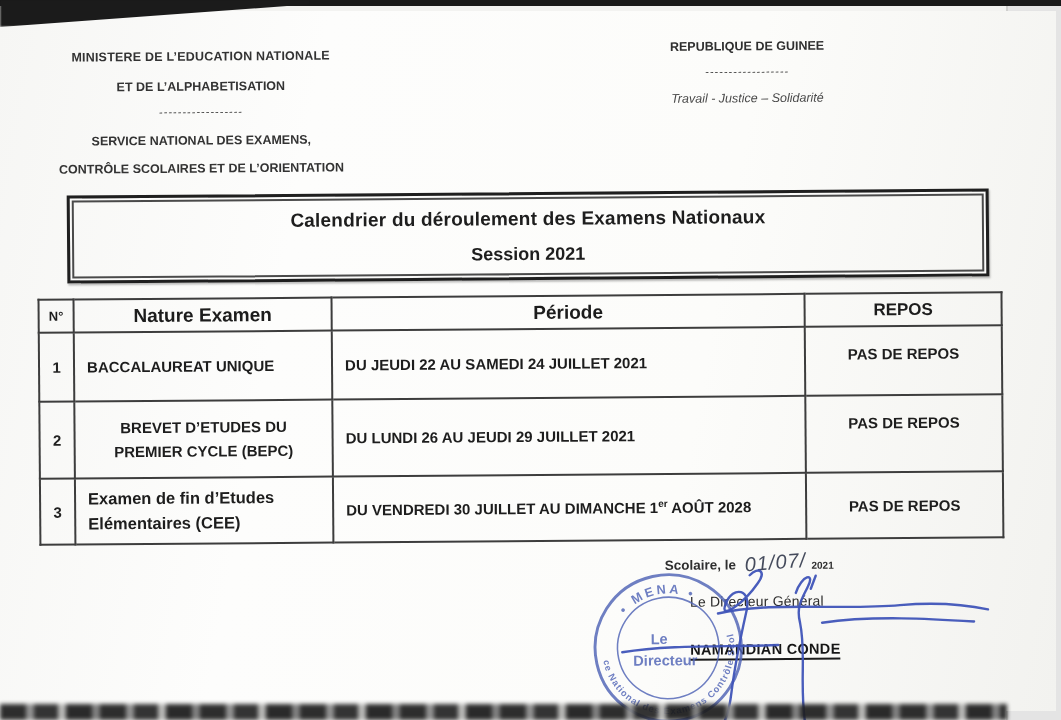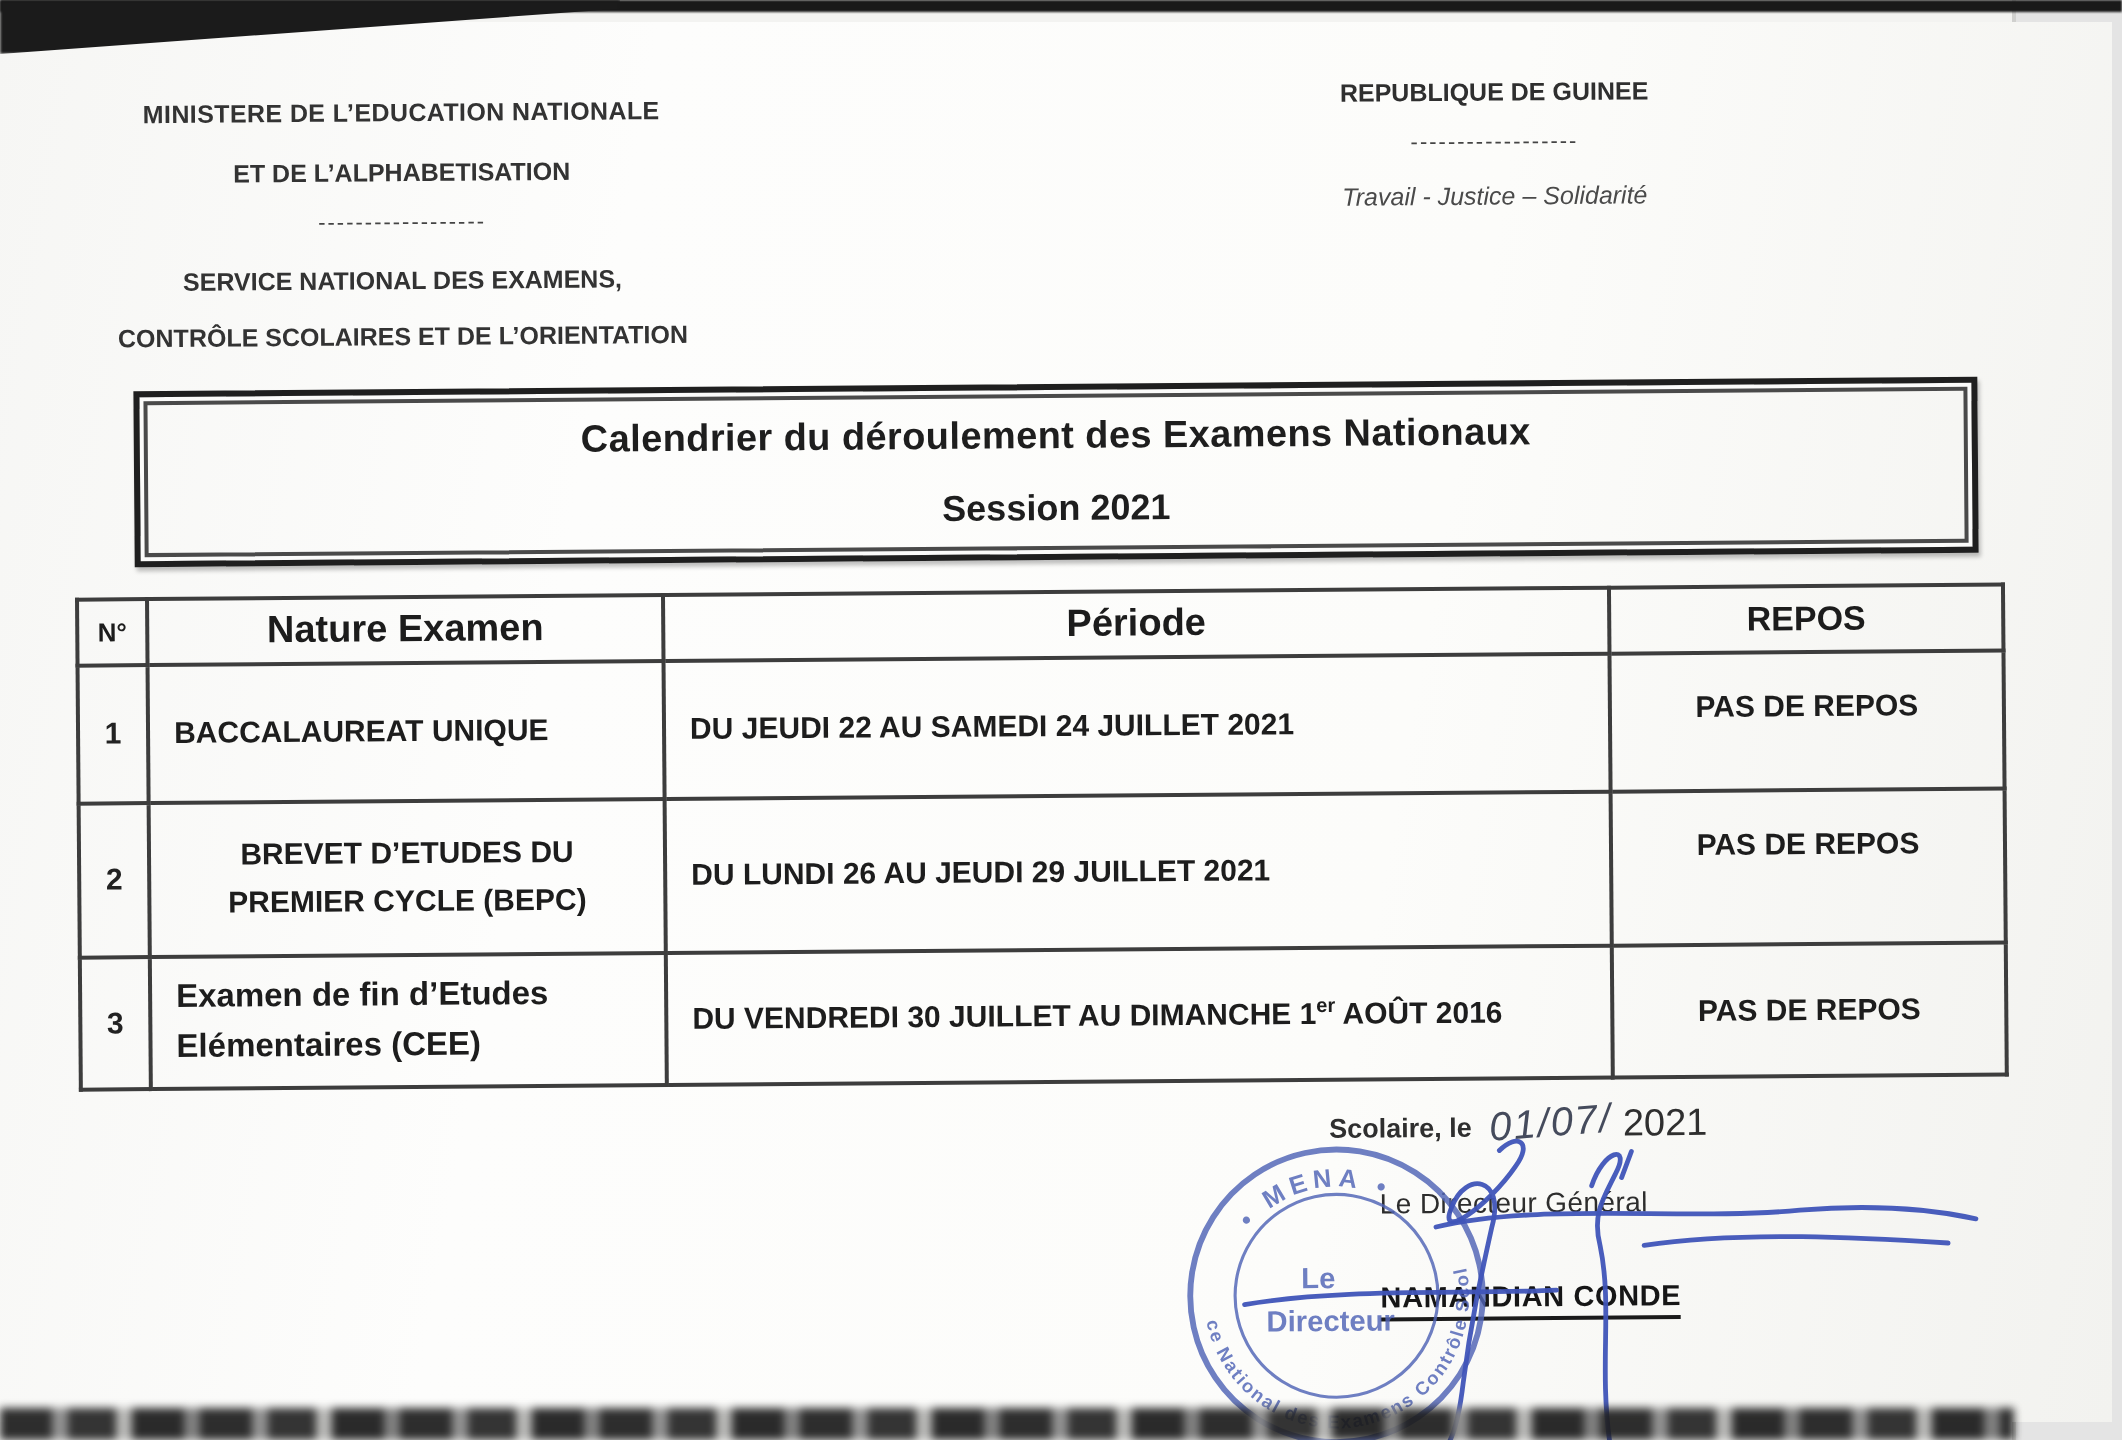--- a/index.html
+++ b/index.html
@@ -68,21 +68,21 @@
   td.period{font-size:15px;font-weight:700;text-align:left;padding-left:12px;color:#1d1d1d;}
   td.period sup{font-size:10px;vertical-align:super;}
   td.rest{font-size:15px;font-weight:700;text-align:center;color:#1d1d1d;vertical-align:middle;}
   tr.row1 td.rest,tr.row2 td.rest{vertical-align:top;padding-top:18px;}
 
   
   .date-line{position:absolute;left:663px;top:542px;white-space:nowrap;}
   .date-line .lbl{font-size:13.5px;font-weight:600;color:#2f2f2f;}
   .date-line .hand{display:inline-block;font-size:20px;font-style:italic;
     color:#454b5c;transform:rotate(-4deg);margin:0 1px 0 4px;letter-spacing:1px;}
-  .date-line .yr{font-size:19px;font-weight:400;color:#2f2f2f;}
+  .date-line .yr{font-size:10px;font-weight:700;color:#2f2f2f;}
   .dir-title{position:absolute;left:688px;top:584px;font-size:14px;color:#2d2d2d;letter-spacing:.2px;}
   .dir-name{position:absolute;left:688px;top:632px;font-size:14.5px;font-weight:700;
     color:#161616;border-bottom:2.5px solid #1a1a1a;padding-bottom:1px;letter-spacing:.3px;}
 
   
   svg.stamp{position:absolute;left:588px;top:560px;width:156px;height:156px;opacity:.82;}
   .stamp circle{fill:none;stroke:var(--stamp-blue);}
   .ring-outer{stroke-width:3;}
   .ring-inner{stroke-width:1.6;}
   .stamp-arc{font-family:"Liberation Sans",sans-serif;font-size:13px;font-weight:700;
@@ -144,21 +144,21 @@
     </tr>
     <tr class="row2">
       <td class="c-n">2</td>
       <td class="exam center">BREVET D’ETUDES DU PREMIER CYCLE  (BEPC)</td>
       <td class="period">DU LUNDI 26 AU JEUDI 29 JUILLET 2021</td>
       <td class="rest">PAS DE REPOS</td>
     </tr>
     <tr class="row3">
       <td class="c-n">3</td>
       <td class="exam left big">Examen de fin d’Etudes Elémentaires (CEE)</td>
-      <td class="period"><span>DU VENDREDI 30 JUILLET AU DIMANCHE 1</span><sup>er</sup><span> AOÛT 2016</span></td>
+      <td class="period"><span>DU VENDREDI 30 JUILLET AU DIMANCHE 1</span><sup>er</sup><span> AOÛT 2028</span></td>
       <td class="rest">PAS DE REPOS</td>
     </tr>
   </tbody>
       </table>
 
   <div class="date-line">
     <span class="lbl">Scolaire, le</span>
     <span class="hand">01/07/</span>
     <span class="yr">2021</span>
   </div>

